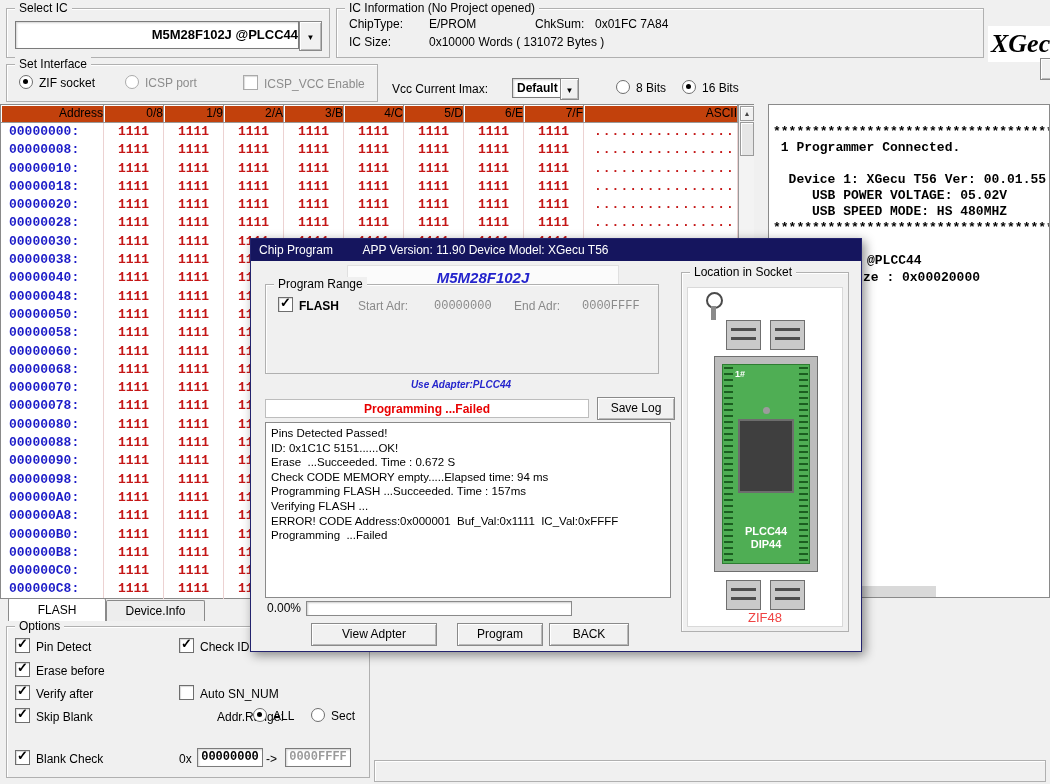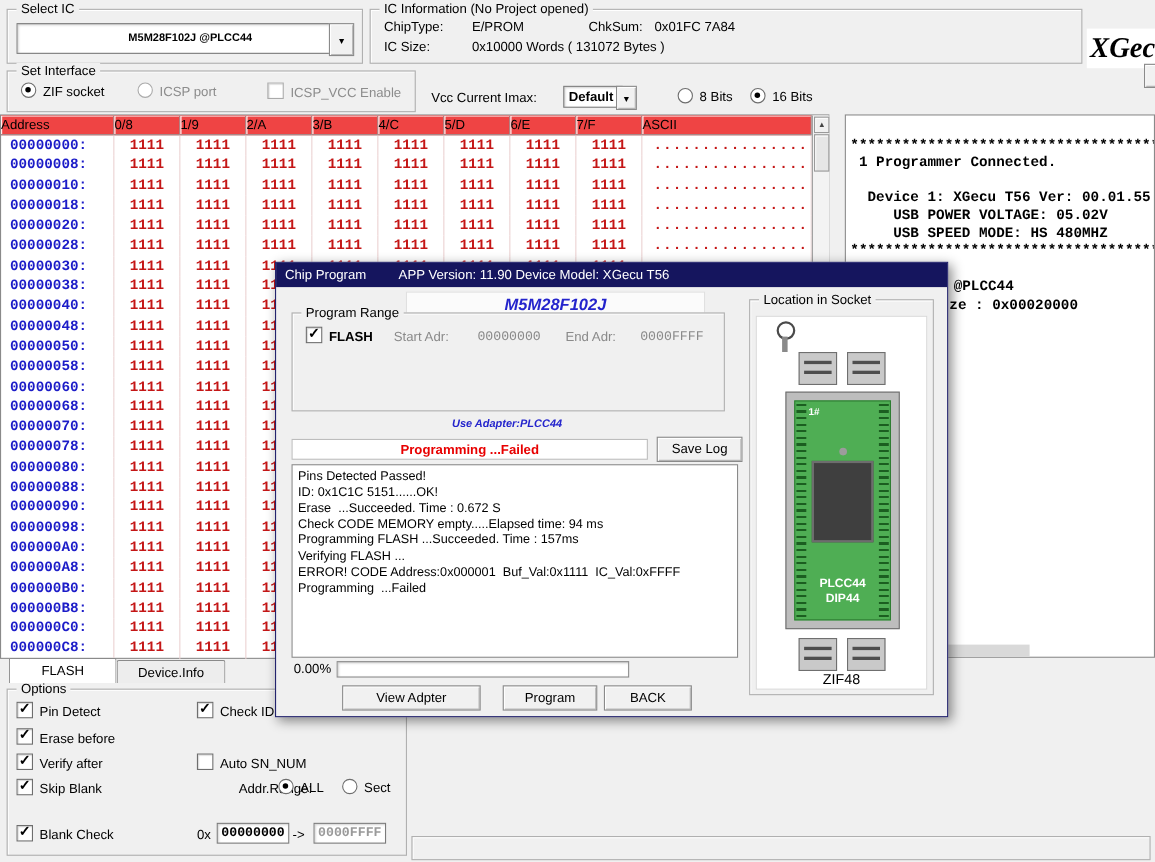--- a/index.html
+++ b/index.html
@@ -19,22 +19,22 @@
   .rb{display:inline-block;width:12px;height:12px;background:#fff;border:1px solid #6e6e6e;border-radius:50%;position:relative;vertical-align:-2px;}
   .rb.sel::after{content:"";position:absolute;top:3px;left:3px;width:5px;height:5px;background:#000;border-radius:50%;}
   .opt-item{position:absolute;white-space:nowrap;}
   .opt-item .lbl{margin-left:6px;}
   .disabled{color:#8c8c8c;}
   .disabled .rb,.disabled .cb{border-color:#aaa;}
   .arrow-down{font-size:8px;line-height:8px;color:#000;}
   
   #hex-wrap{position:absolute;left:0;top:104px;width:754px;height:495px;border:1px solid #8a8a8a;background:#fff;box-sizing:border-box;}
   #hex-header{position:absolute;left:0;top:0;height:18px;display:flex;}
-  .hh-cell{background:#ef4444;border-right:1px solid #9a9a9a;border-bottom:1px solid #9a9a9a;
-           box-shadow:inset 1px 1px 0 #fff;font-size:12px;text-align:left;line-height:17px;box-sizing:border-box;}
+  .hh-cell{background:#c2410c;border-right:1px solid #9a9a9a;border-bottom:1px solid #9a9a9a;
+           box-shadow:inset 1px 1px 0 #fff;font-size:12px;text-align:right;line-height:17px;box-sizing:border-box;}
   .col-addr{width:103px;} .col-data{width:60px;} .col-ascii{width:154px;}
   #hex-rows{position:absolute;left:0;top:18px;width:737px;height:476px;overflow:hidden;
             font-family:"Liberation Mono",monospace;font-size:13px;font-weight:bold;}
   .hex-row{display:flex;height:18.3px;line-height:18.3px;}
   .cell{box-sizing:border-box;border-right:1px solid #ecd2d2;overflow:hidden;}
   .hex-addr{width:103px;color:#1c1cc8;padding-left:8px;}
   .hex-cell{width:60px;color:#c41616;text-align:center;}
   .hex-ascii{width:154px;color:#c41616;padding-left:10px;letter-spacing:1px;}
   
   .sb{position:absolute;background:#f3f3f3;border-left:1px solid #9a9a9a;box-sizing:border-box;}
@@ -72,30 +72,30 @@
   #lever-stem{position:absolute;left:23px;top:18px;width:5px;height:14px;background:#8a8a8a;}
   #socket-body{position:absolute;left:26px;top:68px;width:104px;height:216px;background:#bdbdbd;border:1px solid #6f6f6f;box-sizing:border-box;}
   #green-board{position:absolute;left:7px;top:7px;width:88px;height:200px;background:#4fae54;border:1px solid #2e7d32;box-sizing:border-box;}
   .pin-strip{position:absolute;top:2px;bottom:2px;width:9px;
              background:repeating-linear-gradient(to bottom,#1b5e20 0 2px,transparent 2px 6px);}
   #green-board .pl{left:1px;} #green-board .pr{right:1px;}
   #plcc{position:absolute;left:15px;top:54px;width:56px;height:74px;background:#3f3f3f;border:2px solid #6d6d6d;box-sizing:border-box;}
   #pin1-dot{position:absolute;left:40px;top:42px;width:7px;height:7px;background:#9c9c9c;border-radius:50%;}
   #board-marker{position:absolute;left:12px;top:4px;color:#fff;font-size:9px;font-weight:bold;}
   #chip-text{position:absolute;left:0;top:160px;width:100%;text-align:center;color:#fff;font-weight:bold;font-size:11px;line-height:13px;}
-  #zif-name{position:absolute;left:0;top:322px;width:100%;text-align:center;font-size:13px;color:#000000;}
+  #zif-name{position:absolute;left:0;top:322px;width:100%;text-align:center;font-size:13px;color:#ef4444;}
 </style>
 </head>
 <body>
 
 <div id="root">
 
   <div class="groupbox" style="left:6px;top:8px;width:322px;height:48px;">
     <span class="legend">Select IC</span>
-    <div class="field abs" style="left:8px;top:12px;width:282px;height:26px;line-height:26px;text-align:center;font-weight:bold;font-size:10px;padding-left:16px;">
+    <div class="field abs" style="left:8px;top:12px;width:282px;height:26px;line-height:26px;text-align:right;font-weight:bold;font-size:13px;">
       <span>M5M28F102J  @PLCC44</span>
     </div>
     <div class="btn abs" style="left:292px;top:12px;width:21px;height:28px;line-height:28px;">
       <span class="arrow-down">▼</span>
     </div>
   </div>
 
   <div class="groupbox" style="left:336px;top:8px;width:646px;height:48px;">
     <span class="legend">IC Information (No Project opened)</span>
     <span class="abs" style="left:12px;top:8px;">ChipType:</span>
@@ -530,21 +530,21 @@
   </div>
 
   <div class="groupbox" style="left:374px;top:760px;width:670px;height:20px;"></div>
 
   <div id="dialog">
     <div id="dlg-title">
       <span>Chip Program</span>
       <span class="t2">APP Version: 11.90 Device Model: XGecu T56</span>
     </div>
 
-    <div class="abs" style="left:118px;top:26px;width:272px;height:25px;background:#fbfbfb;border:1px solid #e0e0e0;text-align:center;line-height:24px;box-sizing:border-box;">
+    <div class="abs" style="left:96px;top:26px;width:272px;height:25px;background:#fbfbfb;border:1px solid #e0e0e0;text-align:center;line-height:24px;box-sizing:border-box;">
       <span class="blue-italic" style="font-size:15px;">M5M28F102J</span>
     </div>
 
     <div class="groupbox" style="left:14px;top:45px;width:392px;height:88px;background:#f0f0f0;">
       <span class="legend">Program Range</span>
       <div class="opt-item" style="left:12px;top:12px;">
         <span class="cb checked"></span><span class="lbl" style="font-weight:bold;">FLASH</span>
       </div>
       <span class="abs gray-lbl" style="left:92px;top:14px;">Start Adr:</span>
       <span class="abs gray-lbl" style="left:168px;top:14px;font-family:'Liberation Mono',monospace;">00000000</span>

